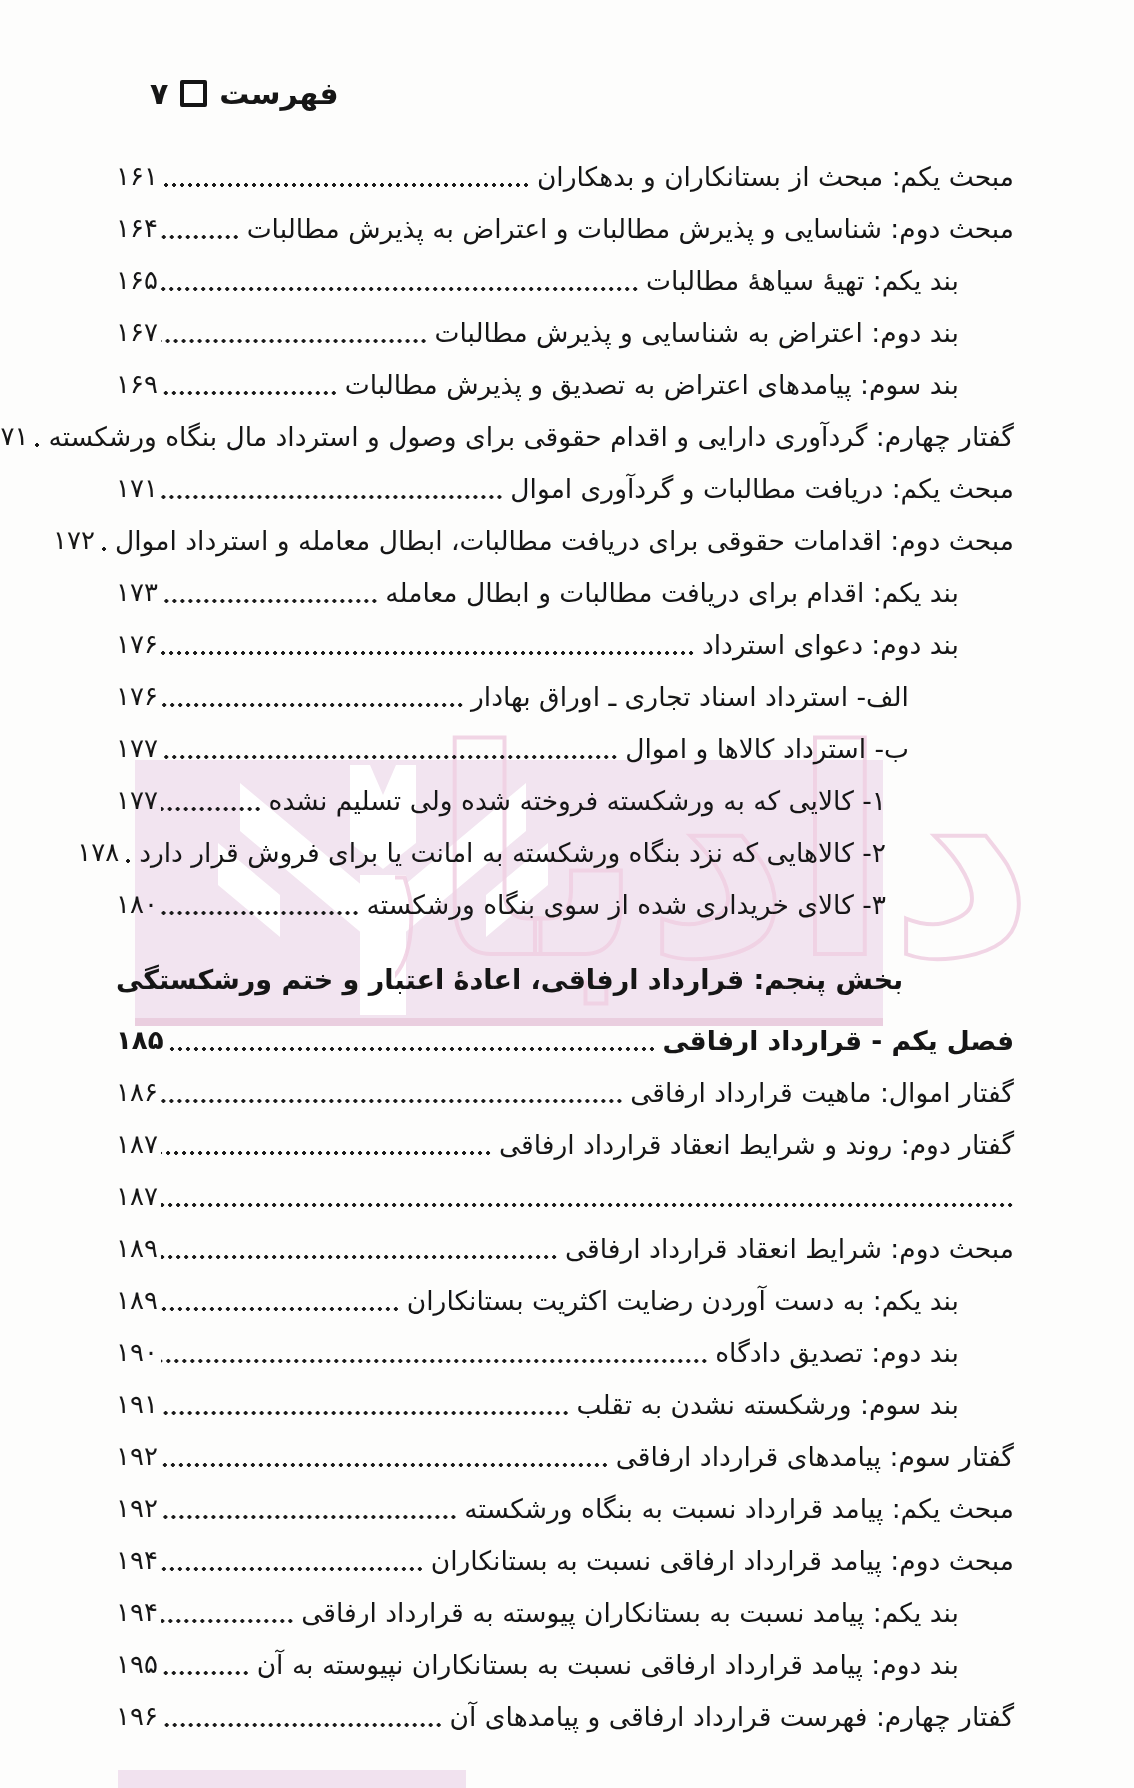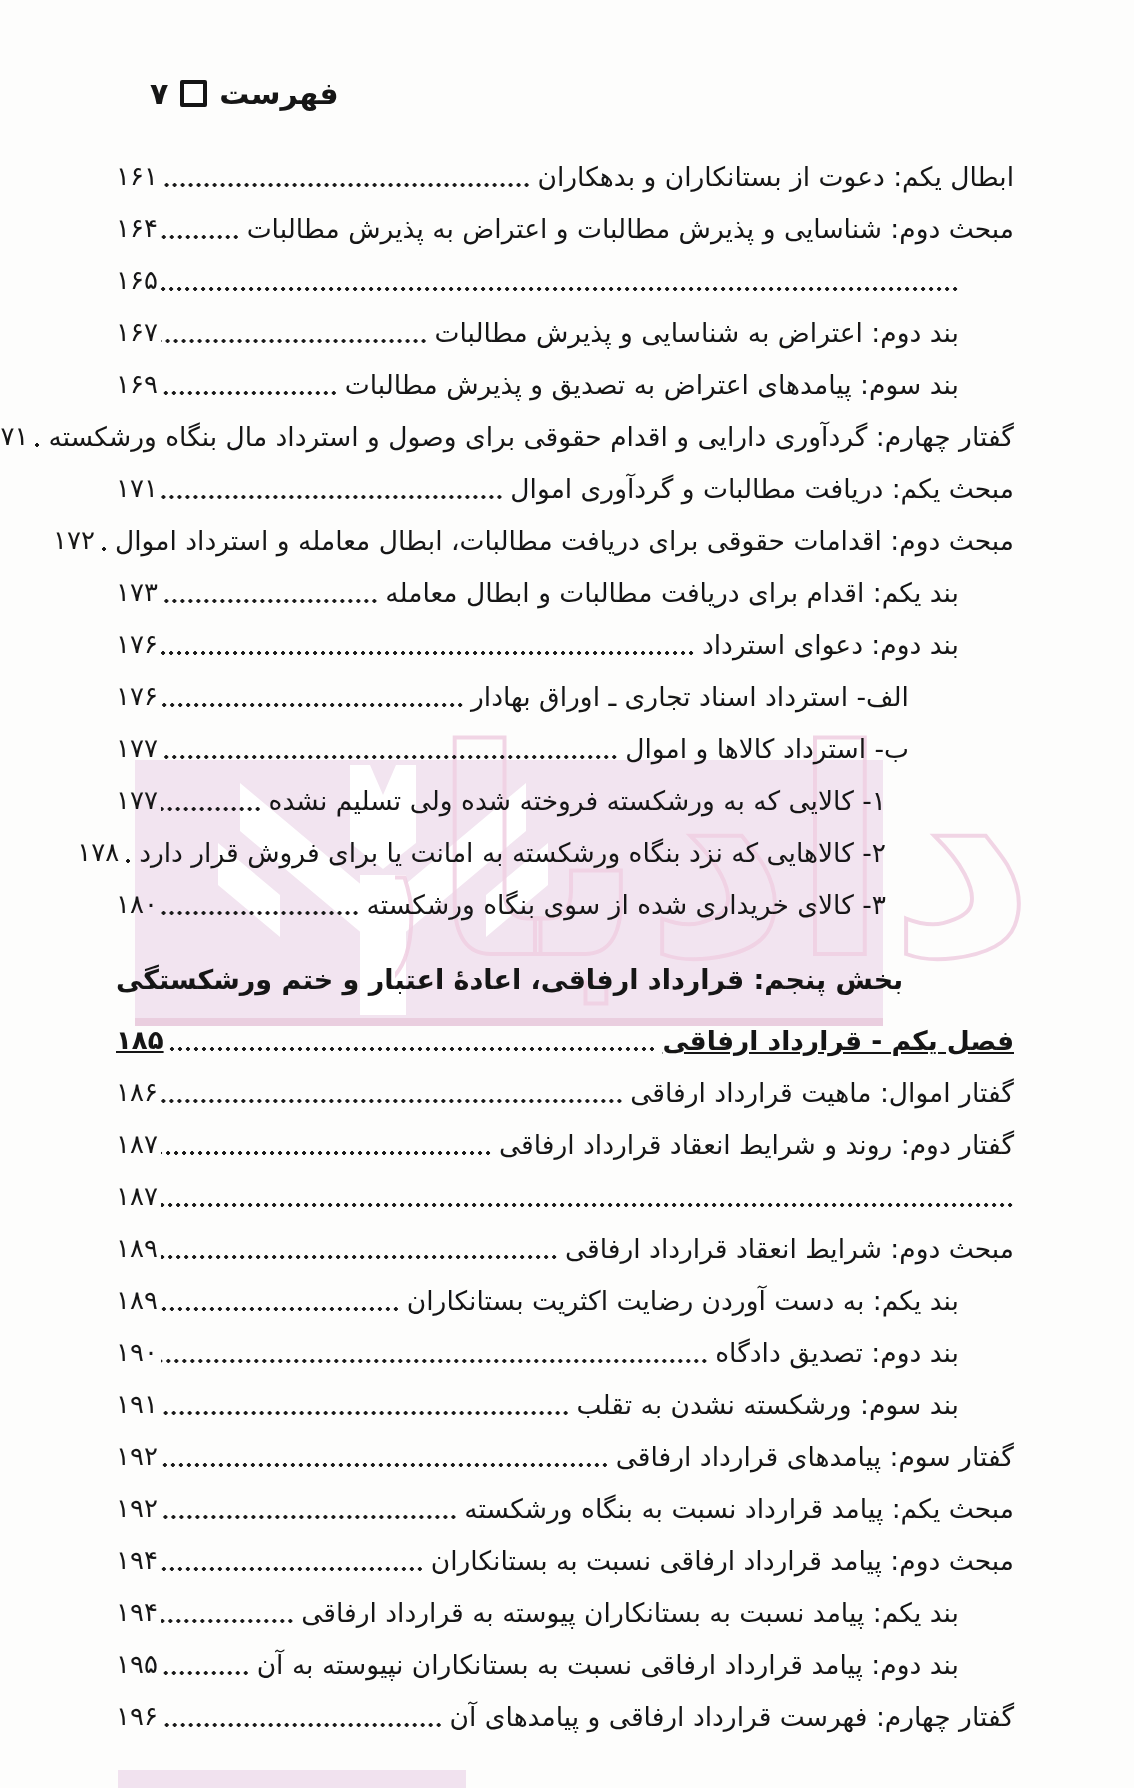--- a/index.html
+++ b/index.html
@@ -59,21 +59,21 @@
     background-size:8px 8px;background-repeat:repeat-x;background-position:right center;
   }
   .toc-page{
     font-size:26px;white-space:nowrap;flex:0 0 auto;padding-right:3px;
     letter-spacing:1px;
   }
   .lvl-0{padding-right:0;}
   .lvl-1{padding-right:55px;}
   .lvl-2{padding-right:105px;}
   .lvl-3{padding-right:128px;}
-  .bold .toc-title,.bold .toc-page{font-weight:700;text-decoration:underline;}
+  .bold .toc-title,.bold .toc-page{font-weight:700;}
   .section-heading{
     text-align:left;font-weight:700;font-size:27px;
     margin:28px 0 12px 0;height:44px;line-height:44px;
   }
 </style>
 </head>
 <body>
 
 <div class="page">
 
@@ -94,30 +94,31 @@
 
   <div class="header">
     <span>فهرست</span>
     <span class="sq"></span>
     <span>۷</span>
   </div>
 
   <div class="content">
     <div id="toc-top">
         <div class="toc-row lvl-0">
-          <span class="toc-title">ابطال یکم: دعوت از بستانکاران و بدهکاران</span>
+          <span class="toc-title">مبحث یکم: مبحث از بستانکاران و بدهکاران</span>
           <span class="dots"></span>
           <span class="toc-page">۱۶۱</span>
         </div>
         <div class="toc-row lvl-0">
           <span class="toc-title">مبحث دوم: شناسایی و پذیرش مطالبات و اعتراض به پذیرش مطالبات</span>
           <span class="dots"></span>
           <span class="toc-page">۱۶۴</span>
         </div>
         <div class="toc-row lvl-1">
+          <span class="toc-title">بند یکم: تهیهٔ سیاههٔ مطالبات</span>
           <span class="dots"></span>
           <span class="toc-page">۱۶۵</span>
         </div>
         <div class="toc-row lvl-1">
           <span class="toc-title">بند دوم: اعتراض به شناسایی و پذیرش مطالبات</span>
           <span class="dots"></span>
           <span class="toc-page">۱۶۷</span>
         </div>
         <div class="toc-row lvl-1">
           <span class="toc-title">بند سوم: پیامدهای اعتراض به تصدیق و پذیرش مطالبات</span>

